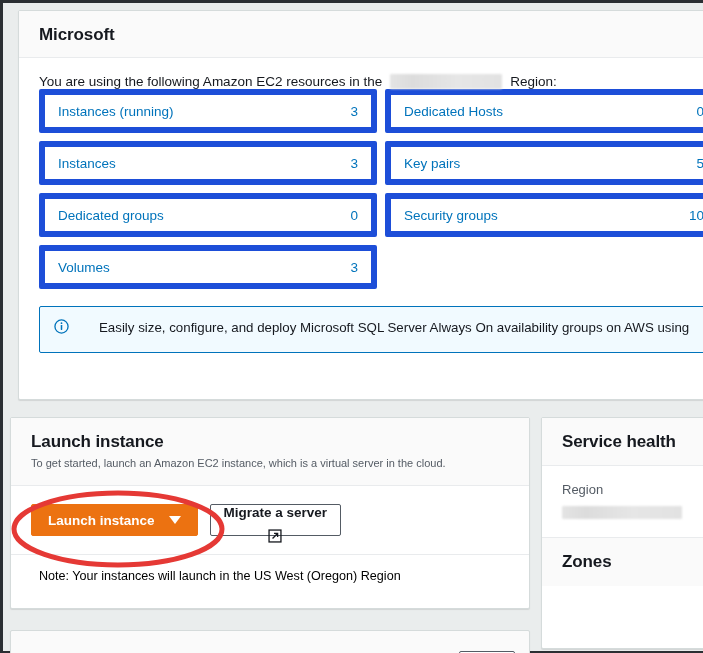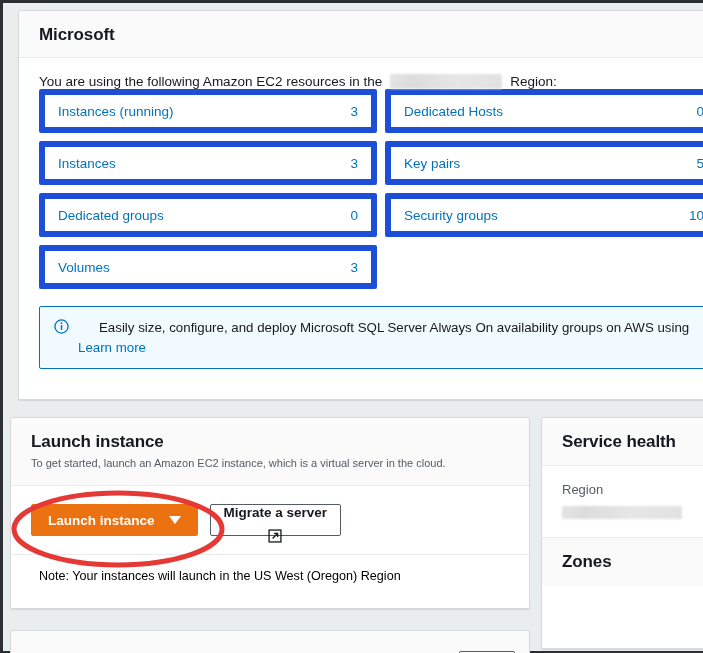--- a/index.html
+++ b/index.html
@@ -337,21 +337,20 @@
       <div id="info-banner">
         <span class="info-icon">
           <svg width="15" height="15" viewBox="0 0 16 16">
             <circle cx="8" cy="8" r="7" fill="none" stroke="#0073bb" stroke-width="1.4"></circle>
             <circle cx="8" cy="4.4" r="0.95" fill="#0073bb"></circle>
             <rect x="7.2" y="6.4" width="1.6" height="5.3" rx="0.5" fill="#0073bb"></rect>
           </svg>
         </span>
         <div>
           <div class="info-text">Easily size, configure, and deploy Microsoft SQL Server Always On availability groups on AWS using</div>
-          <a class="learn-more" href="#">Learn more</a>
         </div>
       </div>
 
     </div>
   </div>
 
   <div class="card" id="launch-card">
     <div id="launch-header">
       <div class="card-title">Launch instance</div>
       <div class="launch-sub">To get started, launch an Amazon EC2 instance, which is a virtual server in the cloud.</div>

